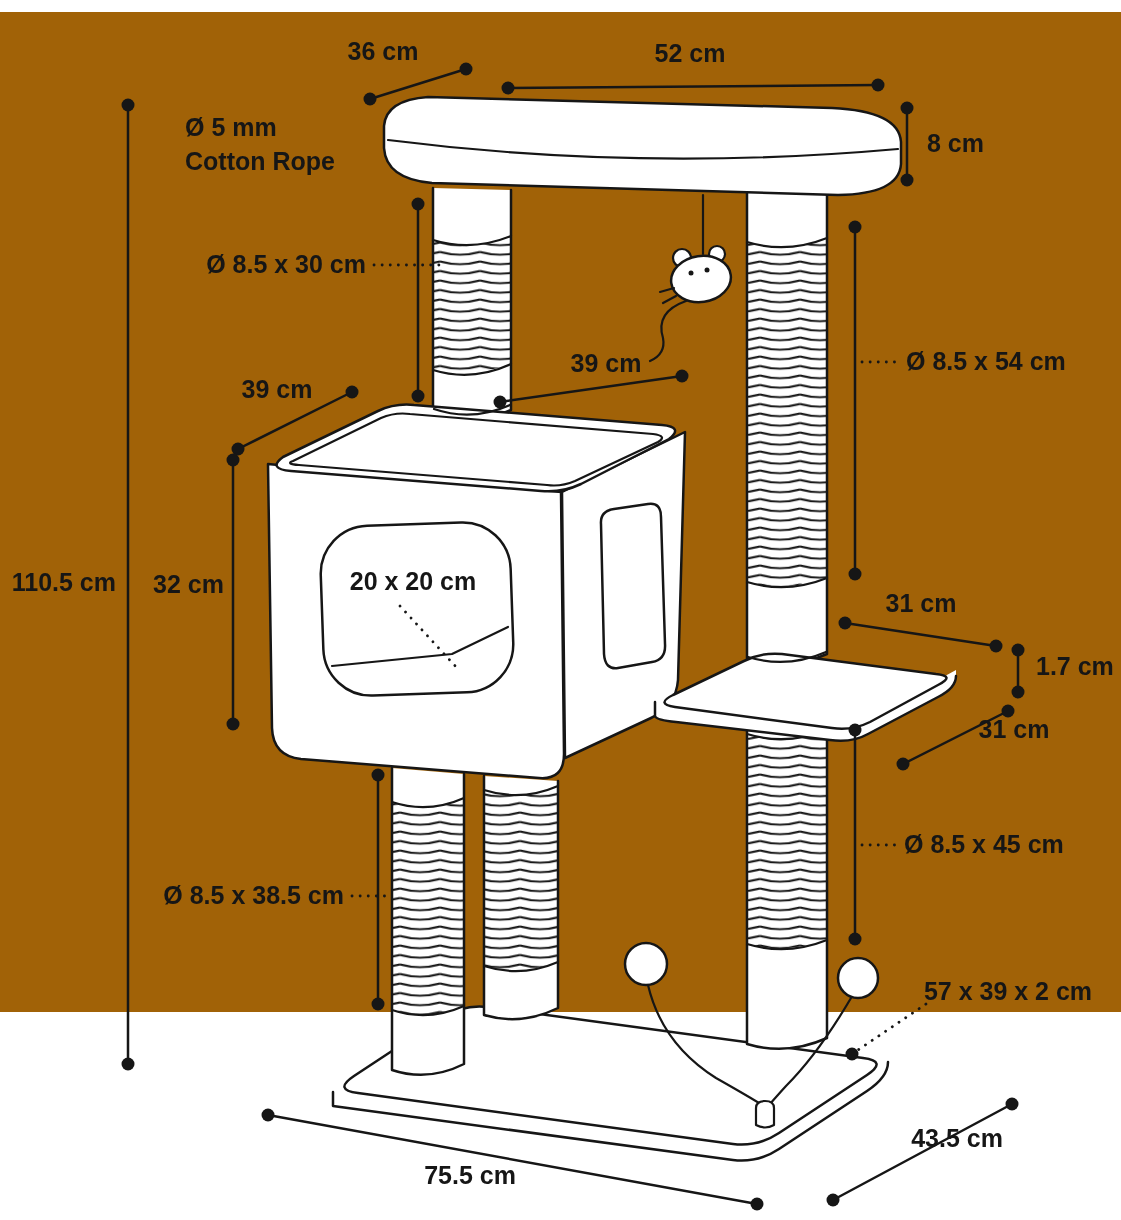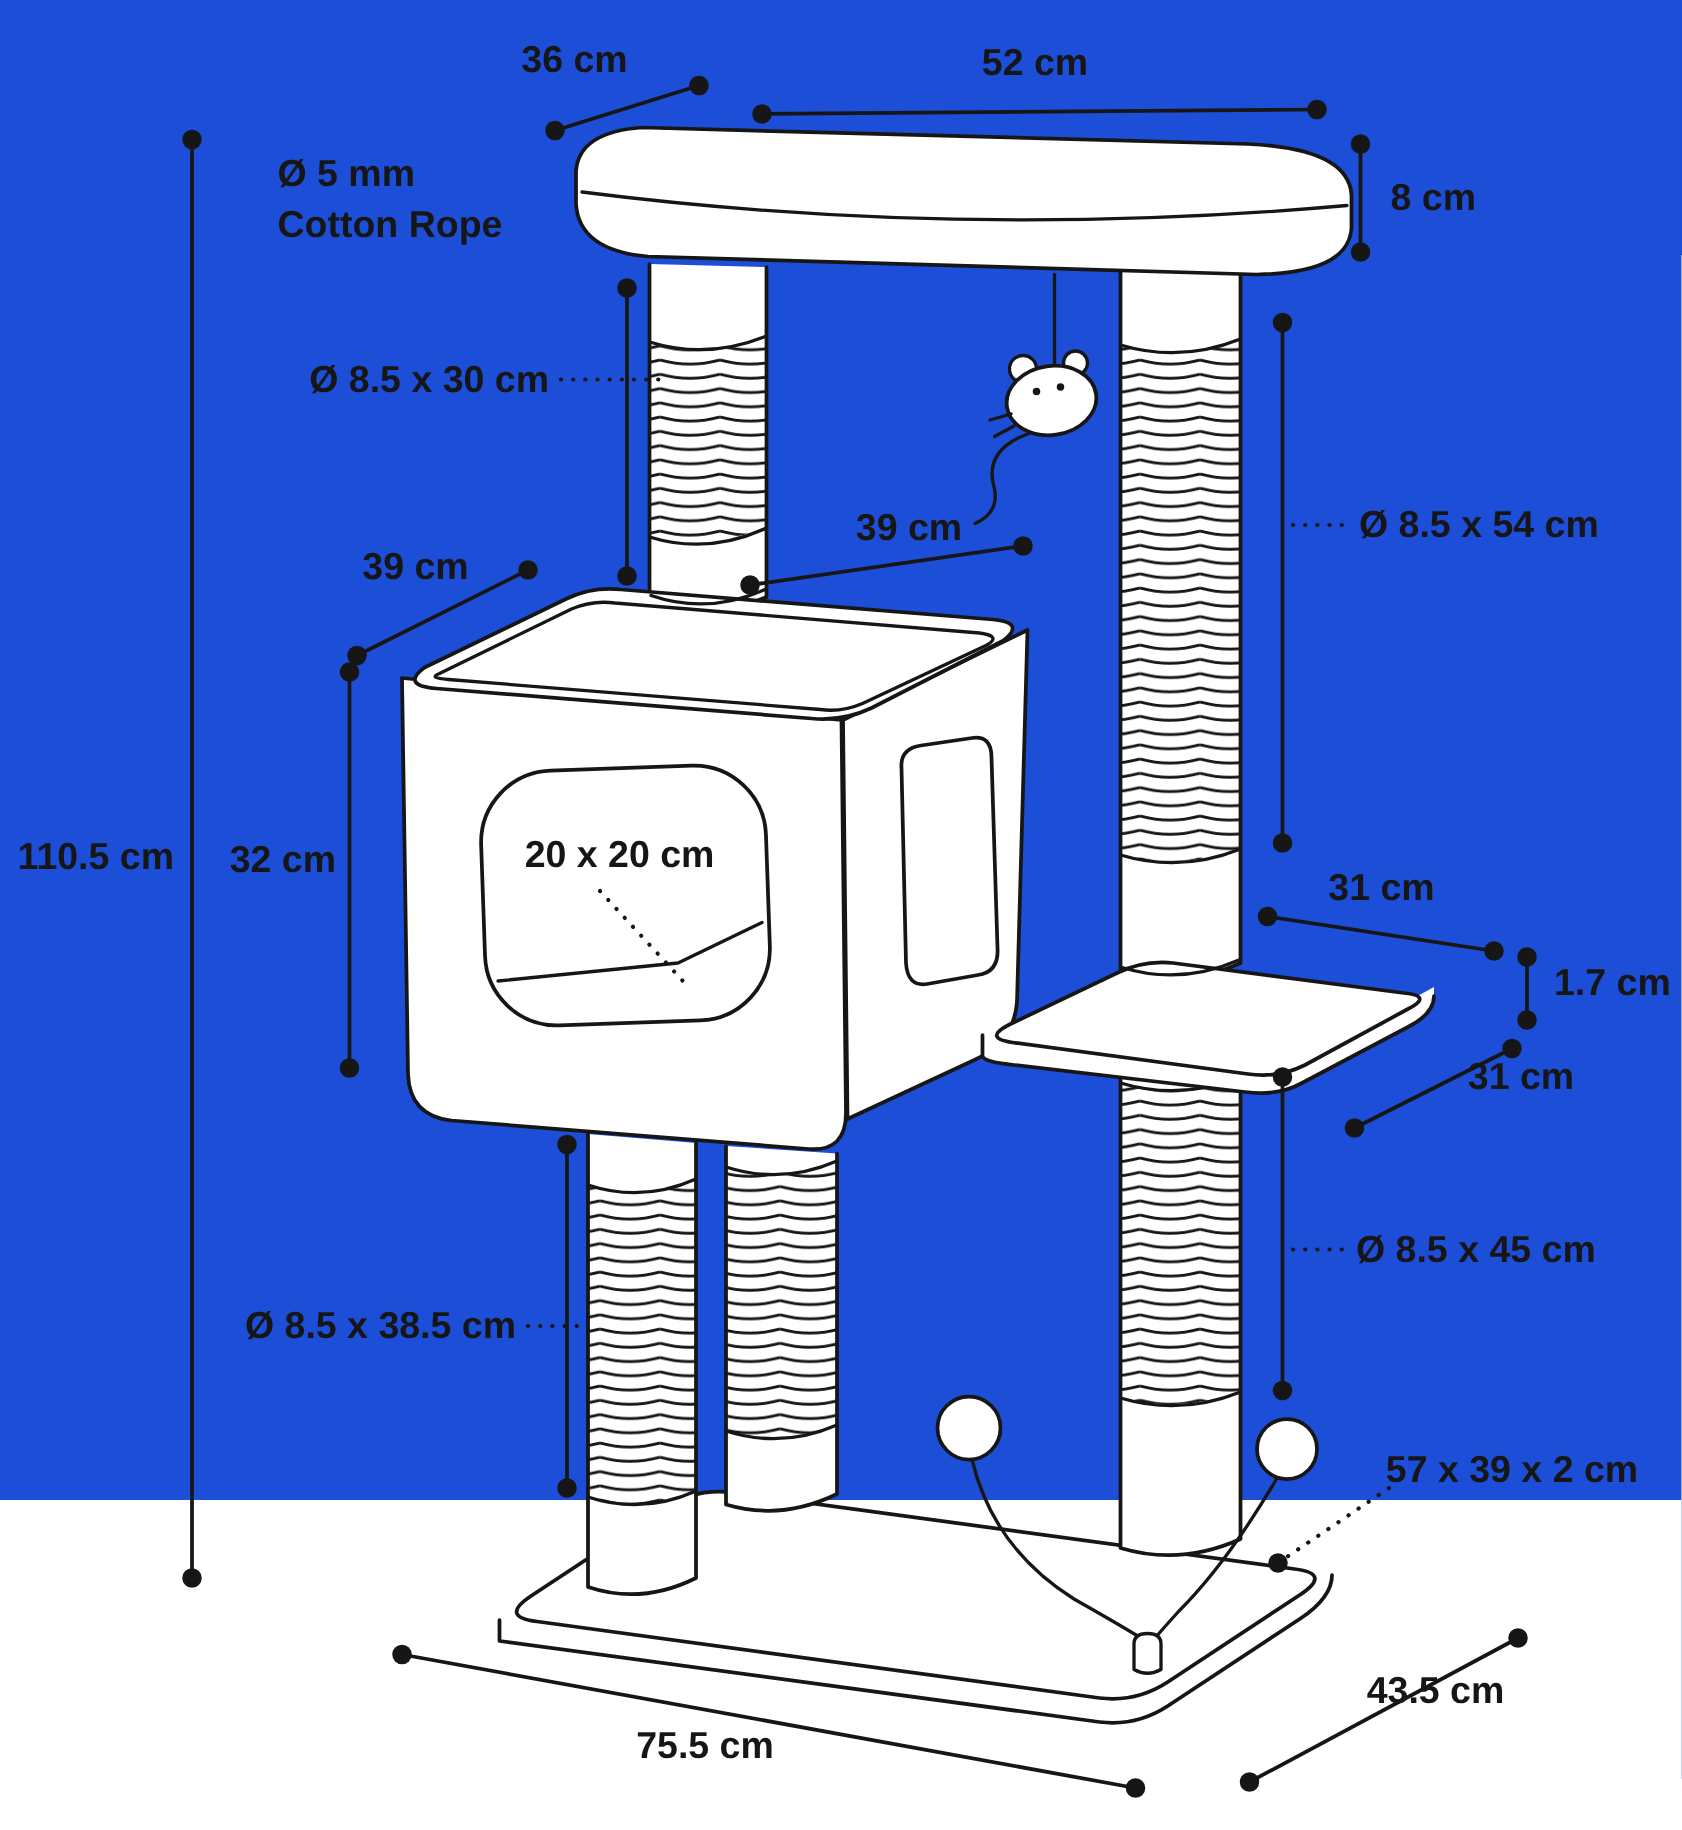--- a/index.html
+++ b/index.html
@@ -1,17 +1,17 @@
 <!DOCTYPE html>
 <html><head>
 <meta charset="utf-8">
 <style>
   html,body{margin:0;padding:0;background:#ffffff;}
   body{width:1121px;height:1220px;font-family:"Liberation Sans",sans-serif;}
-  .canvas{width:1121px;height:1000px;position:relative;background:#1d4ed8;}
+  .canvas{width:1121px;height:1000px;position:relative;background:#a16207;margin-top:12px;}
   svg{display:block;}
   .ink{stroke:#161616;fill:none;stroke-width:2.5;stroke-linecap:round;stroke-linejoin:round;}
   .ink-thin{stroke:#161616;fill:none;stroke-width:2.2;stroke-linecap:round;stroke-linejoin:round;}
   .white{fill:#ffffff;}
   .dot{fill:#161616;stroke:none;}
   .dim-line{stroke:#161616;stroke-width:2.5;stroke-linecap:round;fill:none;}
   .leader{stroke:#161616;stroke-width:2.8;fill:none;stroke-linecap:round;stroke-dasharray:0.1 8;}
   .dim-text{font:700 25px "Liberation Sans",sans-serif;fill:#161616;}
 </style>
 </head>

